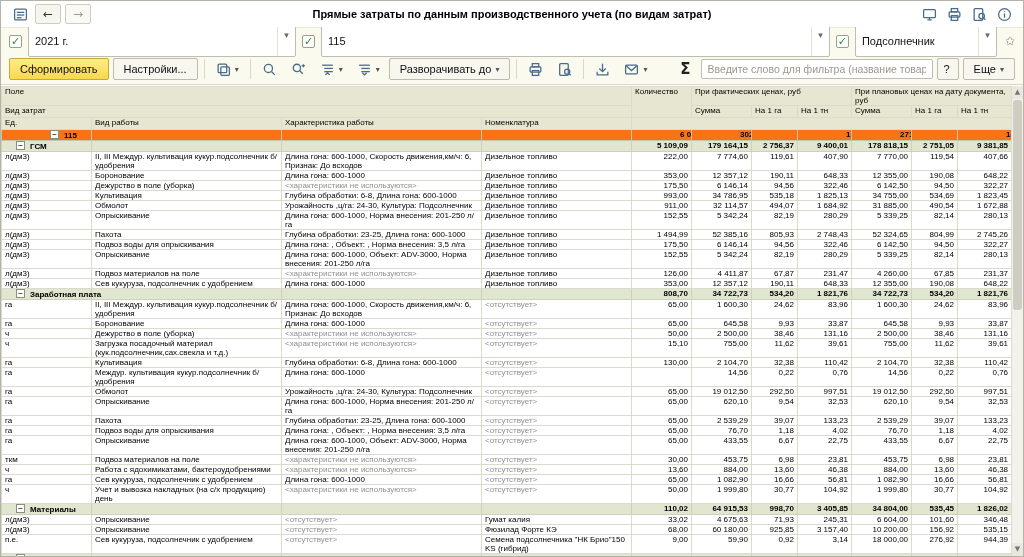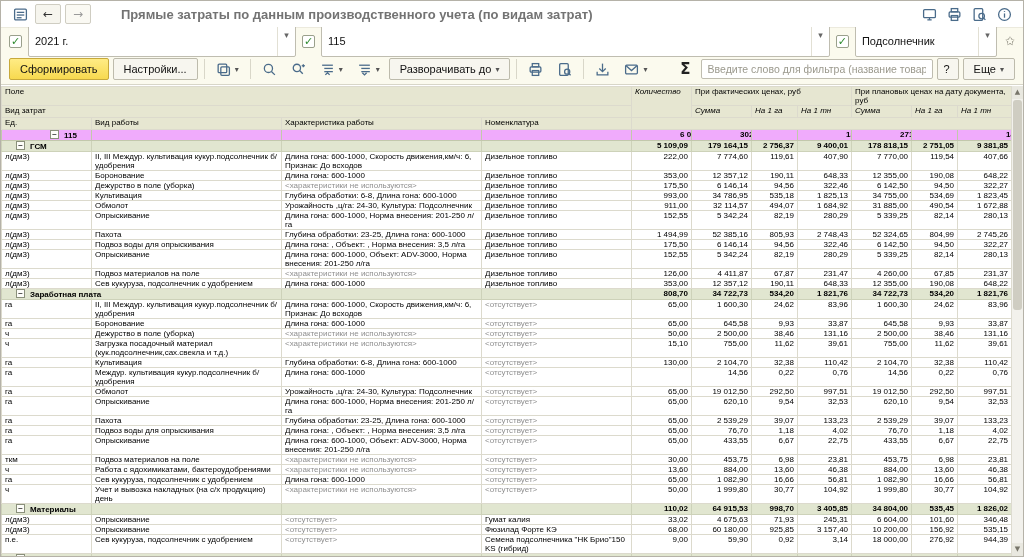--- a/index.html
+++ b/index.html
@@ -10,22 +10,22 @@
 
   
   .titlebar { height:26px; display:flex; align-items:center; padding:0 8px;
               background:#fff; position:relative; }
   .icon-btn { display:inline-flex; align-items:center; justify-content:center;
               width:22px; height:20px; cursor:pointer; border-radius:2px; }
   .nav-btn { width:26px; height:20px; border:1px solid #cfcdc2; background:#f6f5ee;
              font-size:12px; color:#333; margin-left:4px; border-radius:2px;
              font-family:"DejaVu Sans", sans-serif; }
   .nav-btn.dim { color:#9a9a9a; background:#faf9f3; }
-  .title { position:absolute; left:120px; right:120px; 
-           font-size:13px; font-weight:bold; color:#737373; white-space:nowrap;
+  .title { position:absolute; left:120px; right:120px; text-align:center;
+           font-size:11px; font-weight:bold; color:#000000; white-space:nowrap;
            overflow:hidden; pointer-events:none; }
   .tb-right { margin-left:auto; display:flex; gap:3px; z-index:2; }
 
   svg.ic { width:15px; height:15px; stroke:#4a6b8a; fill:none; stroke-width:1.2; }
 
   
   .filterbar { height:27px; background:#fbfaee; display:flex; align-items:center;
                padding:0 8px; gap:6px; border-top:1px solid #eceadd; }
   .chk { width:13px; height:13px; background:#fff; border:1px solid #9aa08c;
          display:inline-flex; align-items:center; justify-content:center;
@@ -68,29 +68,29 @@
   .report { position:absolute; top:85px; left:0; right:0; bottom:0; background:#fff;
             overflow:hidden; }
   table.grid { border-collapse:collapse; table-layout:fixed; width:1010px; }
   .grid th, .grid td { border:1px solid #dcdacd; font-size:8px; line-height:9px;
                        padding:0 3px; overflow:hidden; vertical-align:top;
                        color:#000; text-align:left; font-weight:normal; }
   thead th { background:#e6e6d1; border-color:#cbcab2; vertical-align:middle; }
   tr.h1 th { height:18px; } tr.h2 th, tr.h3 th { height:12px; }
   .h-left { padding-left:30px; }
   .h-col { padding-left:3px; }
-  .h-num { text-align:right;font-style:italic; }
+  .h-num { text-align:right; }
   .h-band { text-align:center; }
 
   tbody td.num { text-align:right; white-space:nowrap; }
   tbody td.c1 { white-space:nowrap; overflow:visible; }
   tbody td.unit { }
   tbody td.wrap { white-space:normal; }
   tbody td.ph, tbody td .ph { color:#8f8f8f; }
-  tr.row-g0 td { background:#f0abfc; font-weight:bold; border-color:#c2c8ac;padding-left:48px; }
+  tr.row-g0 td { background:#f97316; font-weight:bold; border-color:#c2c8ac;padding-left:48px; }
   tr.row-g1 td { background:#e1e6d0; font-weight:bold; border-color:#cdd2b9; }
   td.g-g0 { padding-left:4px; } td.g-g1 { padding-left:14px;margin-top:30px; }
   .exp { display:inline-block; width:9px; height:9px; border:1px solid #8a907b;
          background:#fdfdf9; color:#444; font-size:8px; line-height:7px;
          text-align:center; margin-right:5px; vertical-align:1px; cursor:pointer; }
   .glabel { position:relative; z-index:2; white-space:nowrap; }
 
   
   .vscroll { position:absolute; top:0; right:0; bottom:0; width:12px;
              background:#f2f1ec; border-left:1px solid #dddbd0; }

